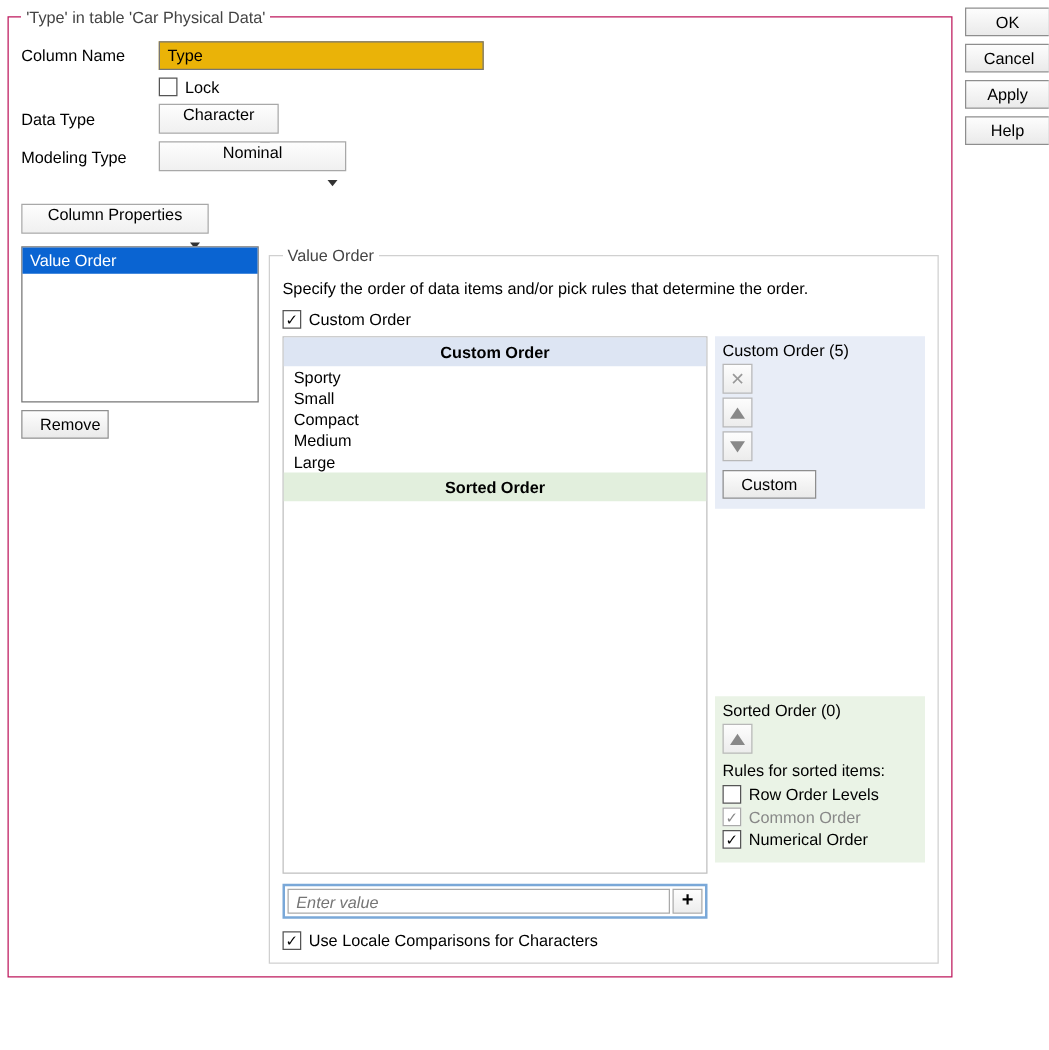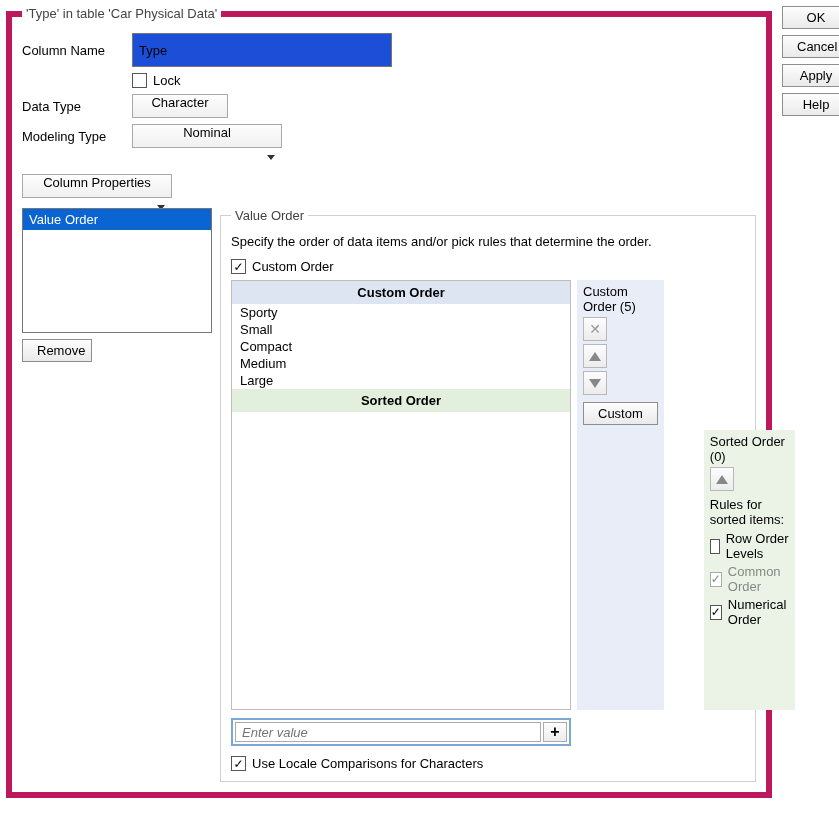--- a/index.html
+++ b/index.html
@@ -12,39 +12,39 @@
     background: #fff;
     width: 839px;
     height: 840px;
     position: relative;
   }
   .root { display: flex; padding: 6px; gap: 10px; }
   .main { flex: 1; }
   .sidebar-right { width: 70px; display: flex; flex-direction: column; gap: 6px; padding-top: 0; }
 
   fieldset.group {
-    border: 6px solid #be185d;
+    border: 1px solid #be185d;
     padding: 6px 10px 10px 10px;
     margin: 0;
   }
   fieldset.group > legend {
     padding: 0 4px;
     color: #444;
     font-size: 13px;
   }
 
   .form-row { display: flex; align-items: center; margin: 6px 0; }
   .form-row .lbl { width: 110px; }
   .txt-input {
-    height: 34px;
+    height: 23px;
     border: 1px solid #767676;
     padding: 2px 6px;
     font-family: inherit;
     font-size: 13px;
-    background: #1d4ed8;
+    background: #eab308;
   }
   .txt-input.wide { width: 260px; }
 
   .lock-row { margin-left: 110px; display: flex; align-items: center; gap: 6px; }
   .cb { width: 15px; height: 15px; border: 1px solid #555; display: inline-flex; align-items: center; justify-content: center; background: #fff; }
   .cb.checked::after { content: "✓"; font-size: 12px; line-height: 1; color: #000; }
   .cb.checked.gray::after { color: #888; }
   .cb.gray { border-color: #aaa; }
 
   .selectbox {
@@ -117,21 +117,21 @@
   .vo-header {
     text-align: center;
     font-weight: bold;
     padding: 4px 0;
   }
   .vo-header.custom { background: #dde5f3; }
   .vo-header.sorted { background: #e2efdd; }
   .vo-item { padding: 1px 8px; }
   .vo-sorted-area { flex: 1; }
 
-  .vo-side { width: 168px; display: flex; flex-direction: row; gap: 40px; }
+  .vo-side { width: 168px; display: flex; flex-direction: column; }
   .panel-blue { background: #e8edf7; padding: 4px 6px 8px 6px; }
   .panel-green { background: #eaf3e6; padding: 4px 6px 8px 6px; margin-top: auto; }
   .panel-green.sorted { margin-top: 150px; }
   .iconbtn {
     width: 24px; height: 24px;
     border: 1px solid #b8b8b8;
     background: linear-gradient(#fdfdfd,#ececec);
     display: flex; align-items: center; justify-content: center;
     margin: 3px 0;
   }

